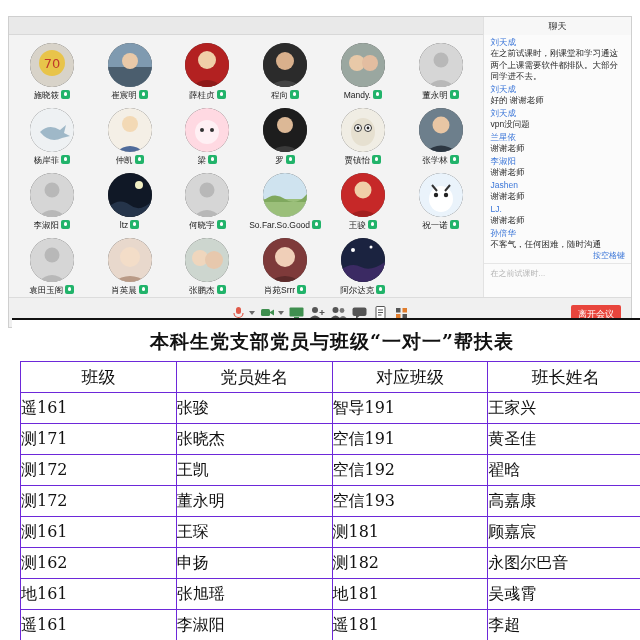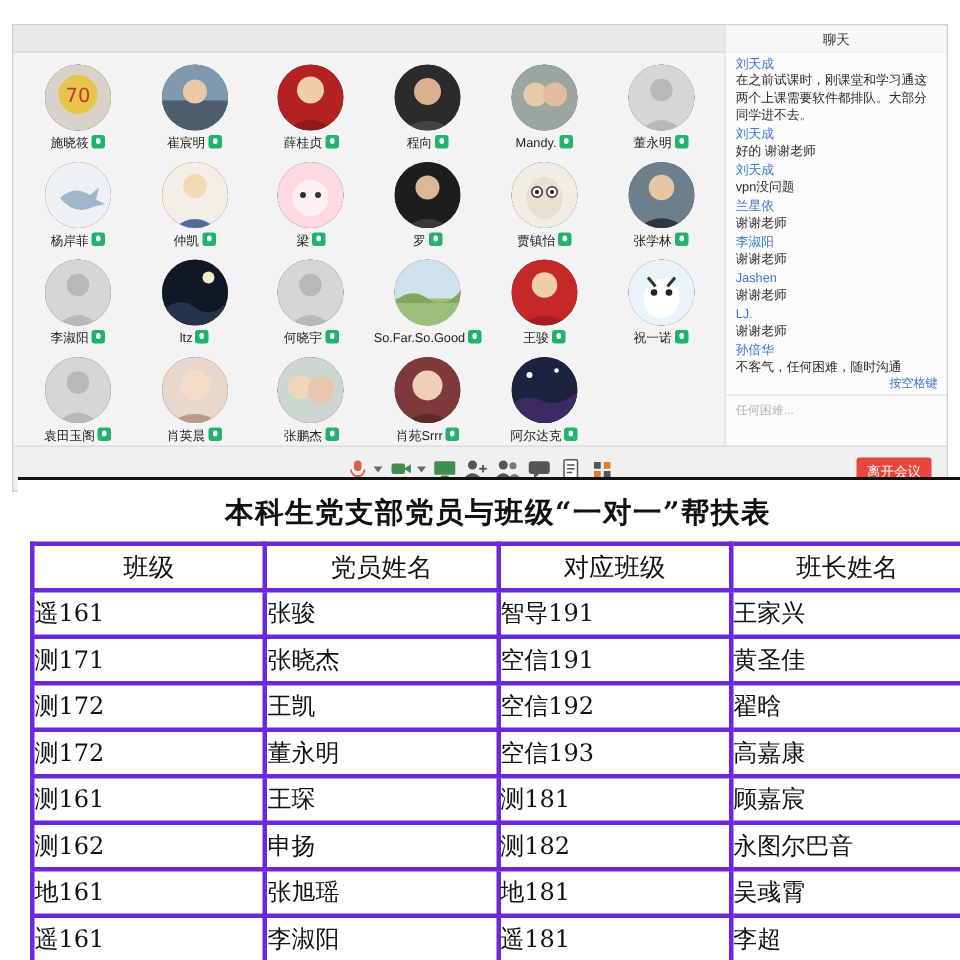--- a/index.html
+++ b/index.html
@@ -204,21 +204,21 @@
     color: #111;
     padding: 5px 0 6px 0;
     letter-spacing: 1px;
   }
   table {
     width: 624px;
     border-collapse: collapse;
     table-layout: fixed;
   }
   th, td {
-    border: 3px solid #6d28d9;
+    border: 1px solid #6d28d9;
     font-family: "DejaVu Serif", serif;
     font-size: 16px;
     color: #111;
     height: 31px;
     padding: 0;
   }
   th { font-weight: normal; font-size: 17px; }
 </style>
 </head>
 <body>
@@ -606,21 +606,21 @@
             <div class="chat-sender">LJ.</div>
             <div class="chat-text">谢谢老师</div>
           </div>
           <div class="chat-msg">
             <div class="chat-sender">孙倍华</div>
             <div class="chat-text">不客气，任何困难，随时沟通</div>
           </div>
         </div>
         <div class="chat-input">
           <span class="chat-send">按空格键</span>
-          <span class="ph-text">任何困难...</span>
+          <span class="ph-text">在之前试课时...</span>
         </div>
       </div>
     </div>
 
     <div class="toolbar">
       <div class="tb-item">
         <svg class="tb-ic" viewBox="0 0 17 15">
             <rect x="6" y="2" width="5" height="7" rx="2.5" fill="#e05a4a"></rect>
             <path d="M4 8 a4.5 4.5 0 0 0 9 0" stroke="#e05a4a" stroke-width="1.2" fill="none"></path>
             <line x1="8.5" y1="12" x2="8.5" y2="13.5" stroke="#e05a4a" stroke-width="1.2"></line>

